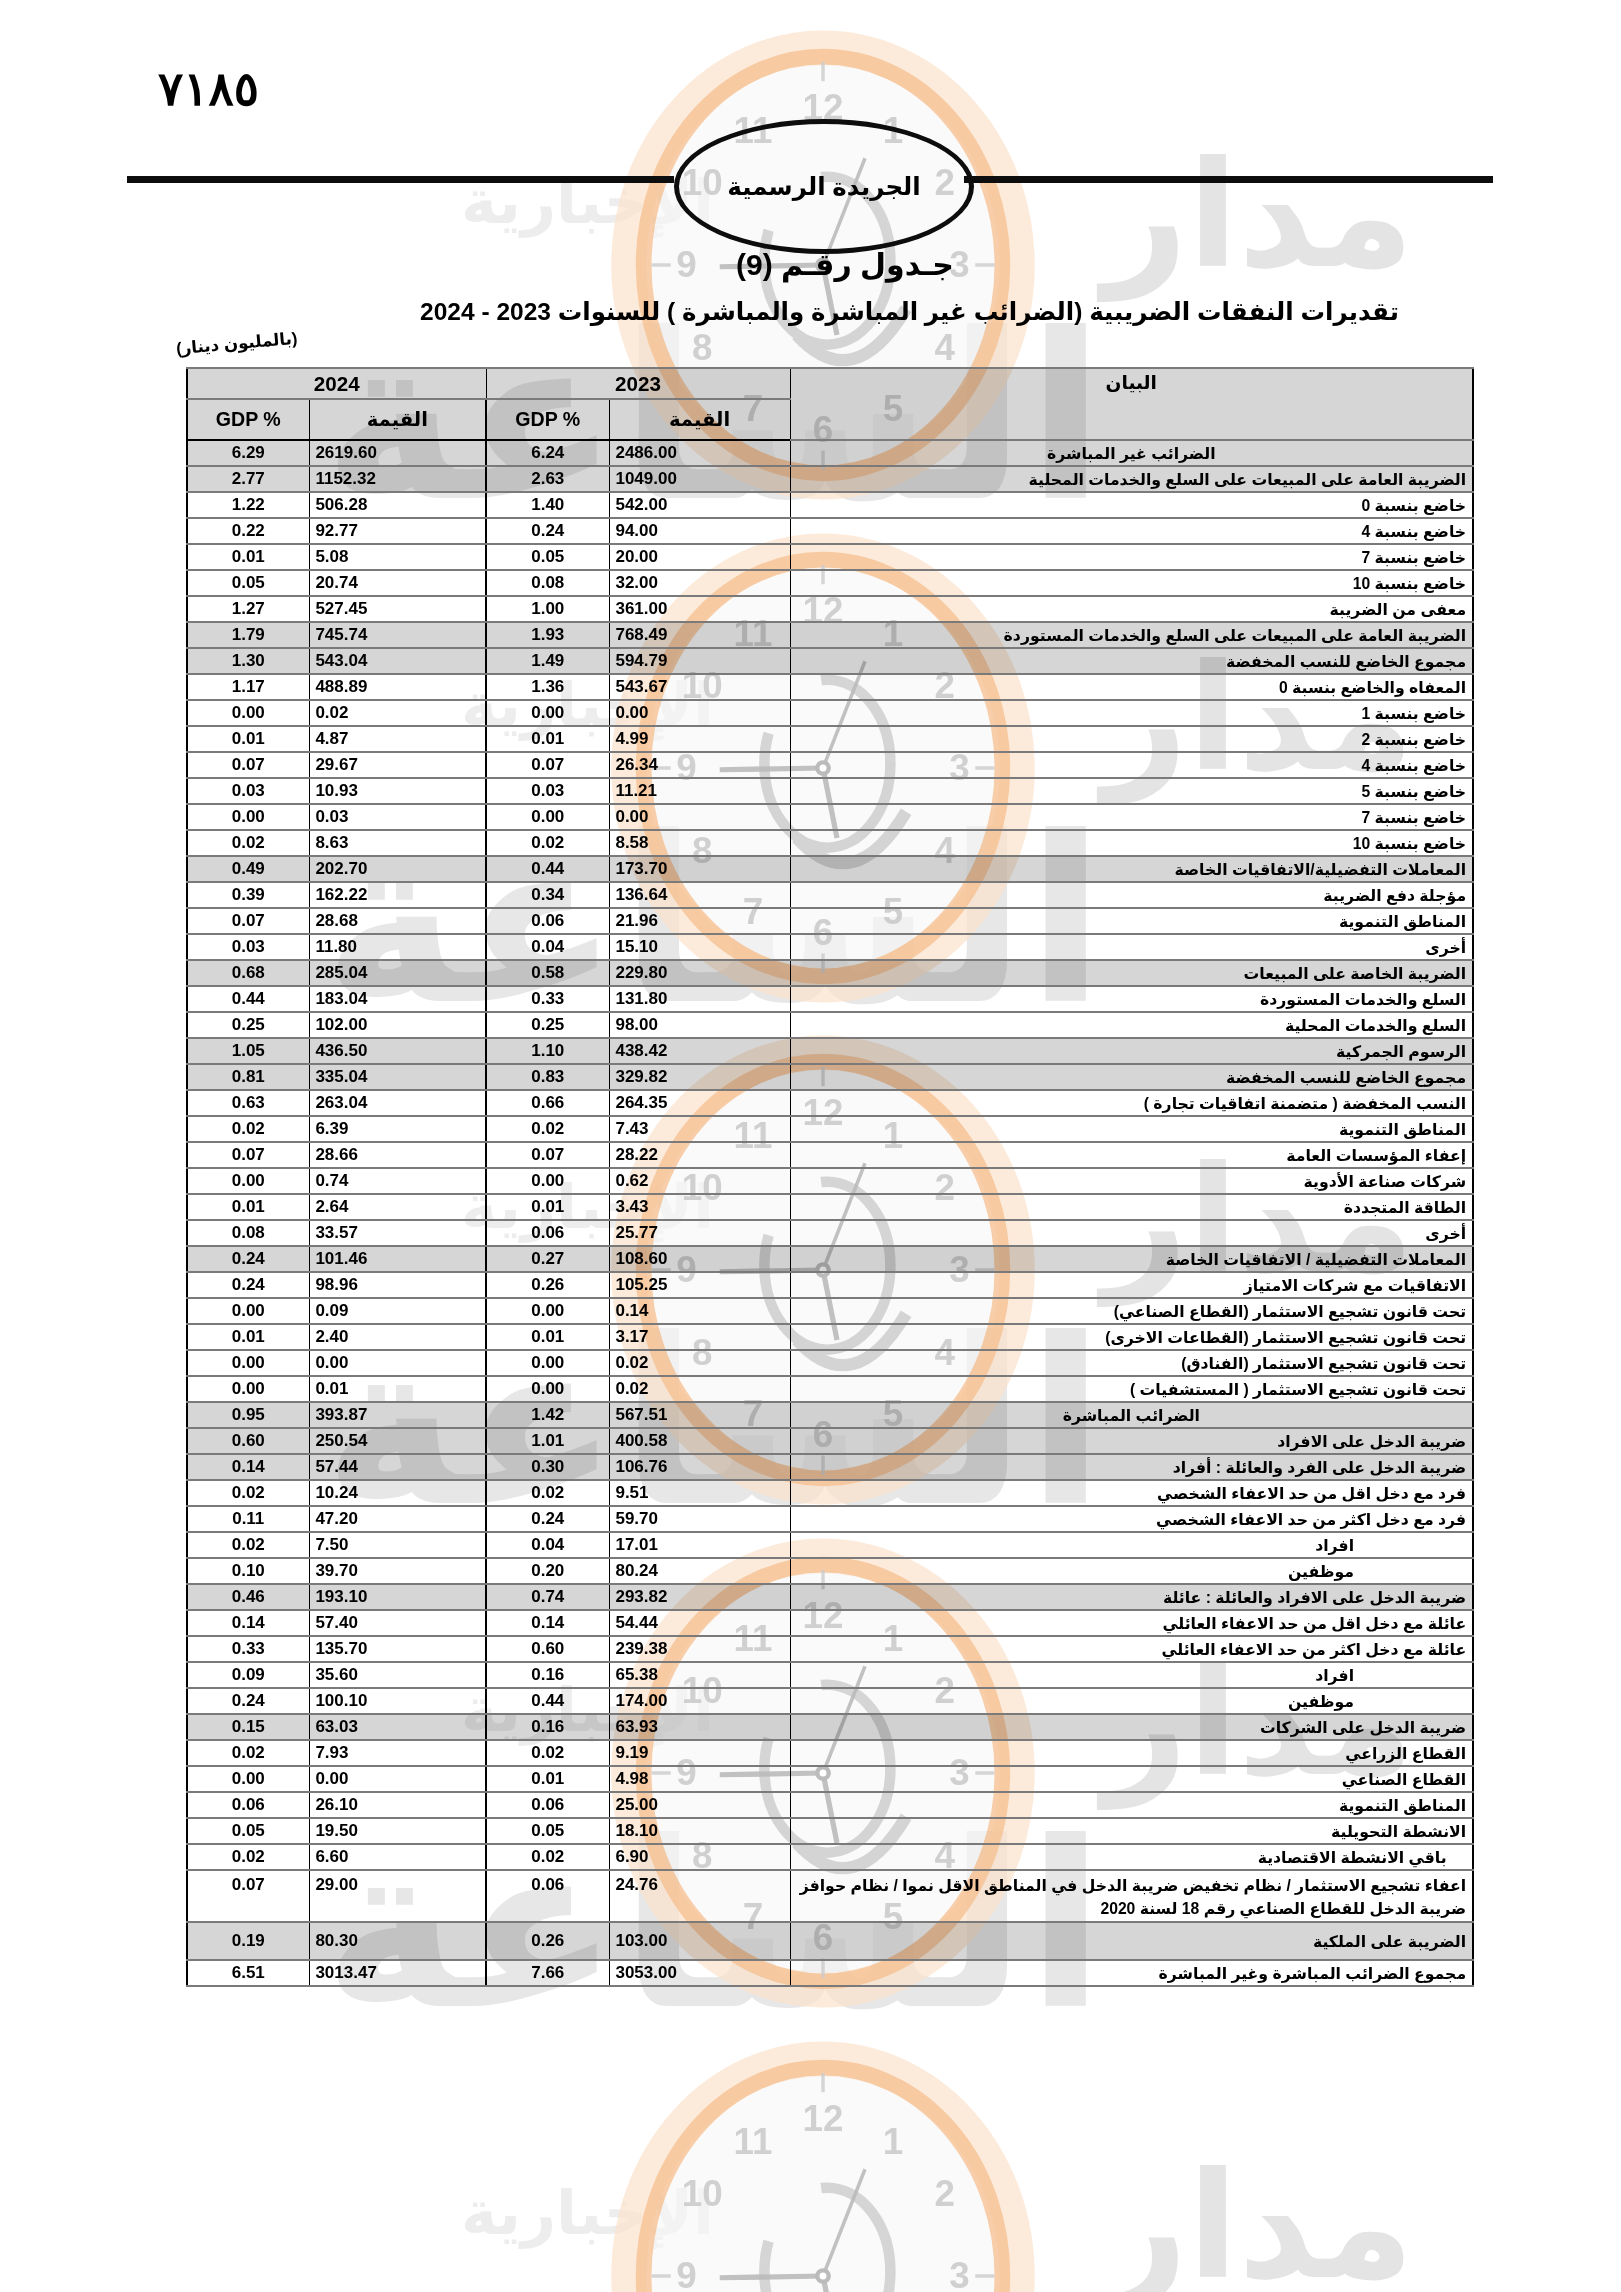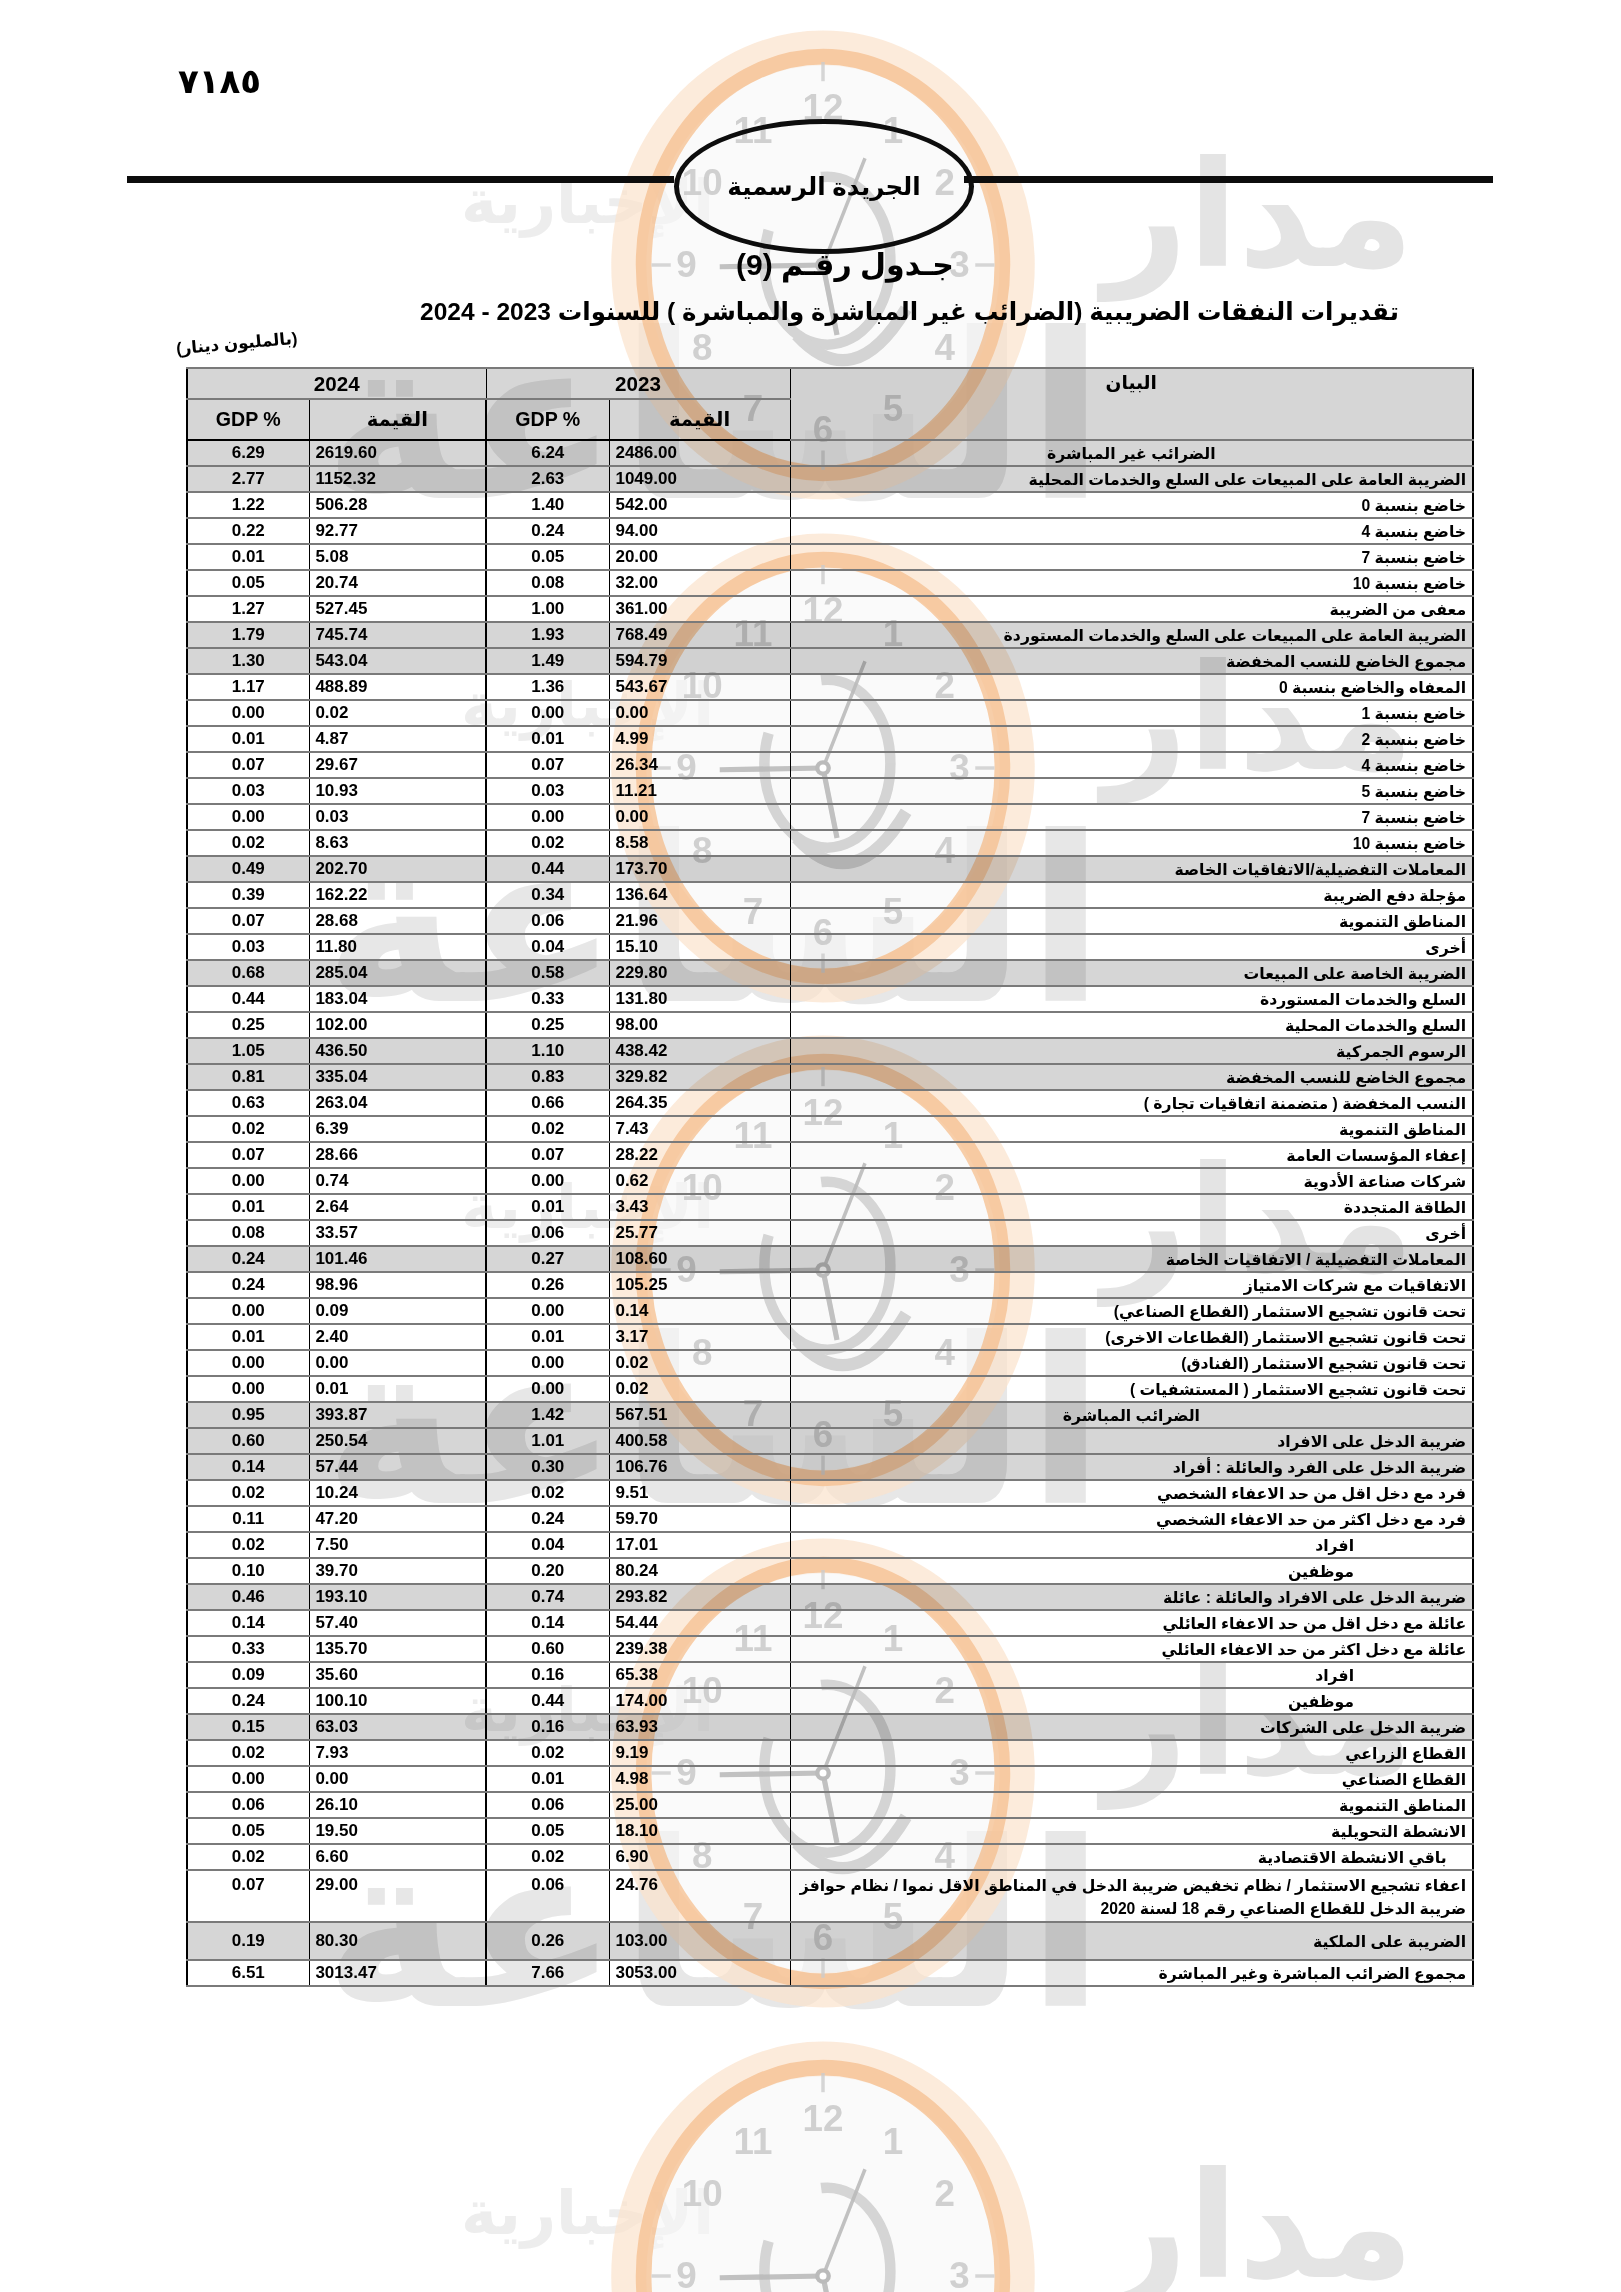--- a/index.html
+++ b/index.html
@@ -9,21 +9,21 @@
     overflow:hidden;color:#000;
   }
   
   .wm{position:absolute;left:0;width:1621px;height:510px;z-index:0;pointer-events:none;}
   .wm svg{position:absolute;left:578px;top:9.8px;}
   .wm .wm-madar{position:absolute;left:1103px;top:132px;font-size:147px;font-weight:bold;color:#e4e4e4;line-height:1;}
   .wm .wm-saa{position:absolute;left:323px;top:294px;font-size:230px;font-weight:bold;color:#e7e7e7;line-height:1;}
   .wm .wm-akhb{position:absolute;left:461px;top:162px;font-size:61px;font-weight:bold;color:#ededed;line-height:1;}
   
   .content{position:relative;z-index:1;}
-  .page-number{position:absolute;left:178px;top:61px;font-size:34px;font-weight:bold;letter-spacing:3.9px;}
+  .page-number{position:absolute;left:158px;top:61px;font-size:47px;font-weight:bold;letter-spacing:3.9px;font-family:Liberation Serif, serif;}
   .rule{position:absolute;top:176px;height:6.9px;background:#0d0d0d;}
   .rule.left{left:127px;width:547px;}
   .rule.right{left:964px;width:529px;}
   .banner-ellipse{
     position:absolute;left:674px;top:119px;width:290px;height:125px;
     border:5.9px solid #0d0d0d;border-radius:50%;
     display:flex;align-items:center;justify-content:center;
   }
   .banner-ellipse .banner-text{font-size:24.5px;font-weight:bold;direction:rtl;}
   .doc-title{position:absolute;left:676px;top:247px;width:338px;text-align:center;font-size:30px;font-weight:bold;direction:rtl;white-space:nowrap;}

